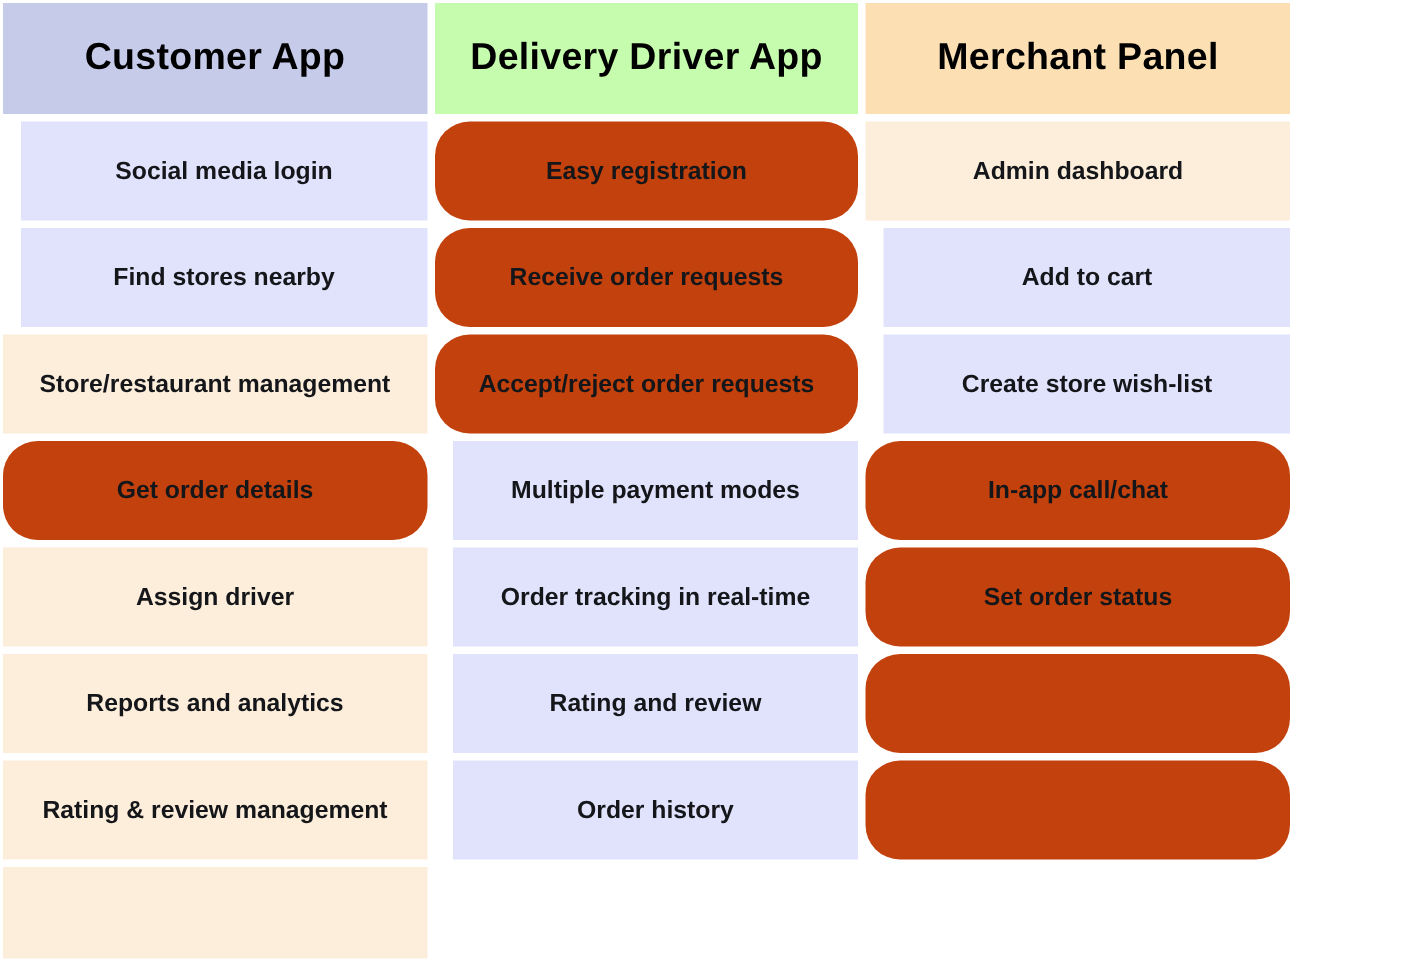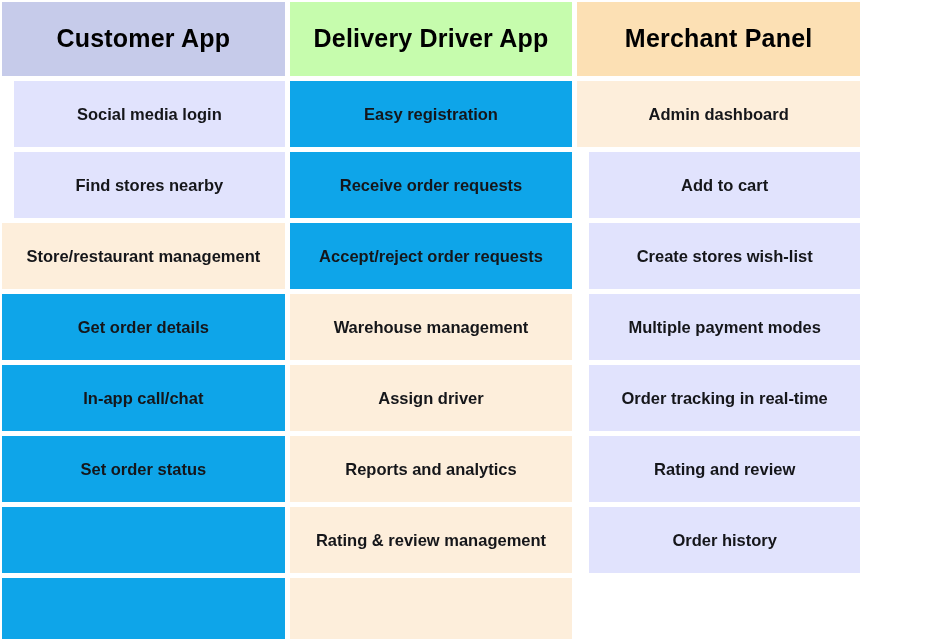--- a/index.html
+++ b/index.html
@@ -52,43 +52,42 @@
   .header-cell.col-2 { background: #fce0b4; }
 
   
   .body-cell {
     height: 66px;
     font-size: 16.5px;
     font-weight: 600;
     color: #15161a;
   }
   .body-cell.col-0 { background: #e1e3fd; margin-left: 12px; }
-  .body-cell.col-1 { background: #0ea5e9; }
+  .body-cell.col-1 { background: #c2410c; border-radius: 23px; }
   .body-cell.col-2 { background: #fdeedb; }
 
   .body-cell.empty { color: transparent; }
 </style>
 </head>
 <body>
 
 <div id="feature-table">
     <div class="cell header-cell col-0">Customer App</div>
     <div class="cell header-cell col-1">Delivery Driver App</div>
     <div class="cell header-cell col-2">Merchant Panel</div>
     <div class="cell body-cell col-0">Social media login</div>
     <div class="cell body-cell col-1">Easy registration</div>
     <div class="cell body-cell col-2">Admin dashboard</div>
     <div class="cell body-cell col-0">Find stores nearby</div>
     <div class="cell body-cell col-1">Receive order requests</div>
     <div class="cell body-cell col-0">Add to cart</div>
     <div class="cell body-cell col-2">Store/restaurant management</div>
     <div class="cell body-cell col-1">Accept/reject order requests</div>
-    <div class="cell body-cell col-0">Create stores wish-list</div>
+    <div class="cell body-cell col-0">Create store wish-list</div>
     <div class="cell body-cell col-1">Get order details</div>
-    <div class="cell body-cell col-2">Warehouse management</div>
     <div class="cell body-cell col-0">Multiple payment modes</div>
     <div class="cell body-cell col-1">In-app call/chat</div>
     <div class="cell body-cell col-2">Assign driver</div>
     <div class="cell body-cell col-0">Order tracking in real-time</div>
     <div class="cell body-cell col-1">Set order status</div>
     <div class="cell body-cell col-2">Reports and analytics</div>
     <div class="cell body-cell col-0">Rating and review</div>
     <div class="cell body-cell col-1 empty"></div>
     <div class="cell body-cell col-2">Rating &amp; review management</div>
     <div class="cell body-cell col-0">Order history</div>

